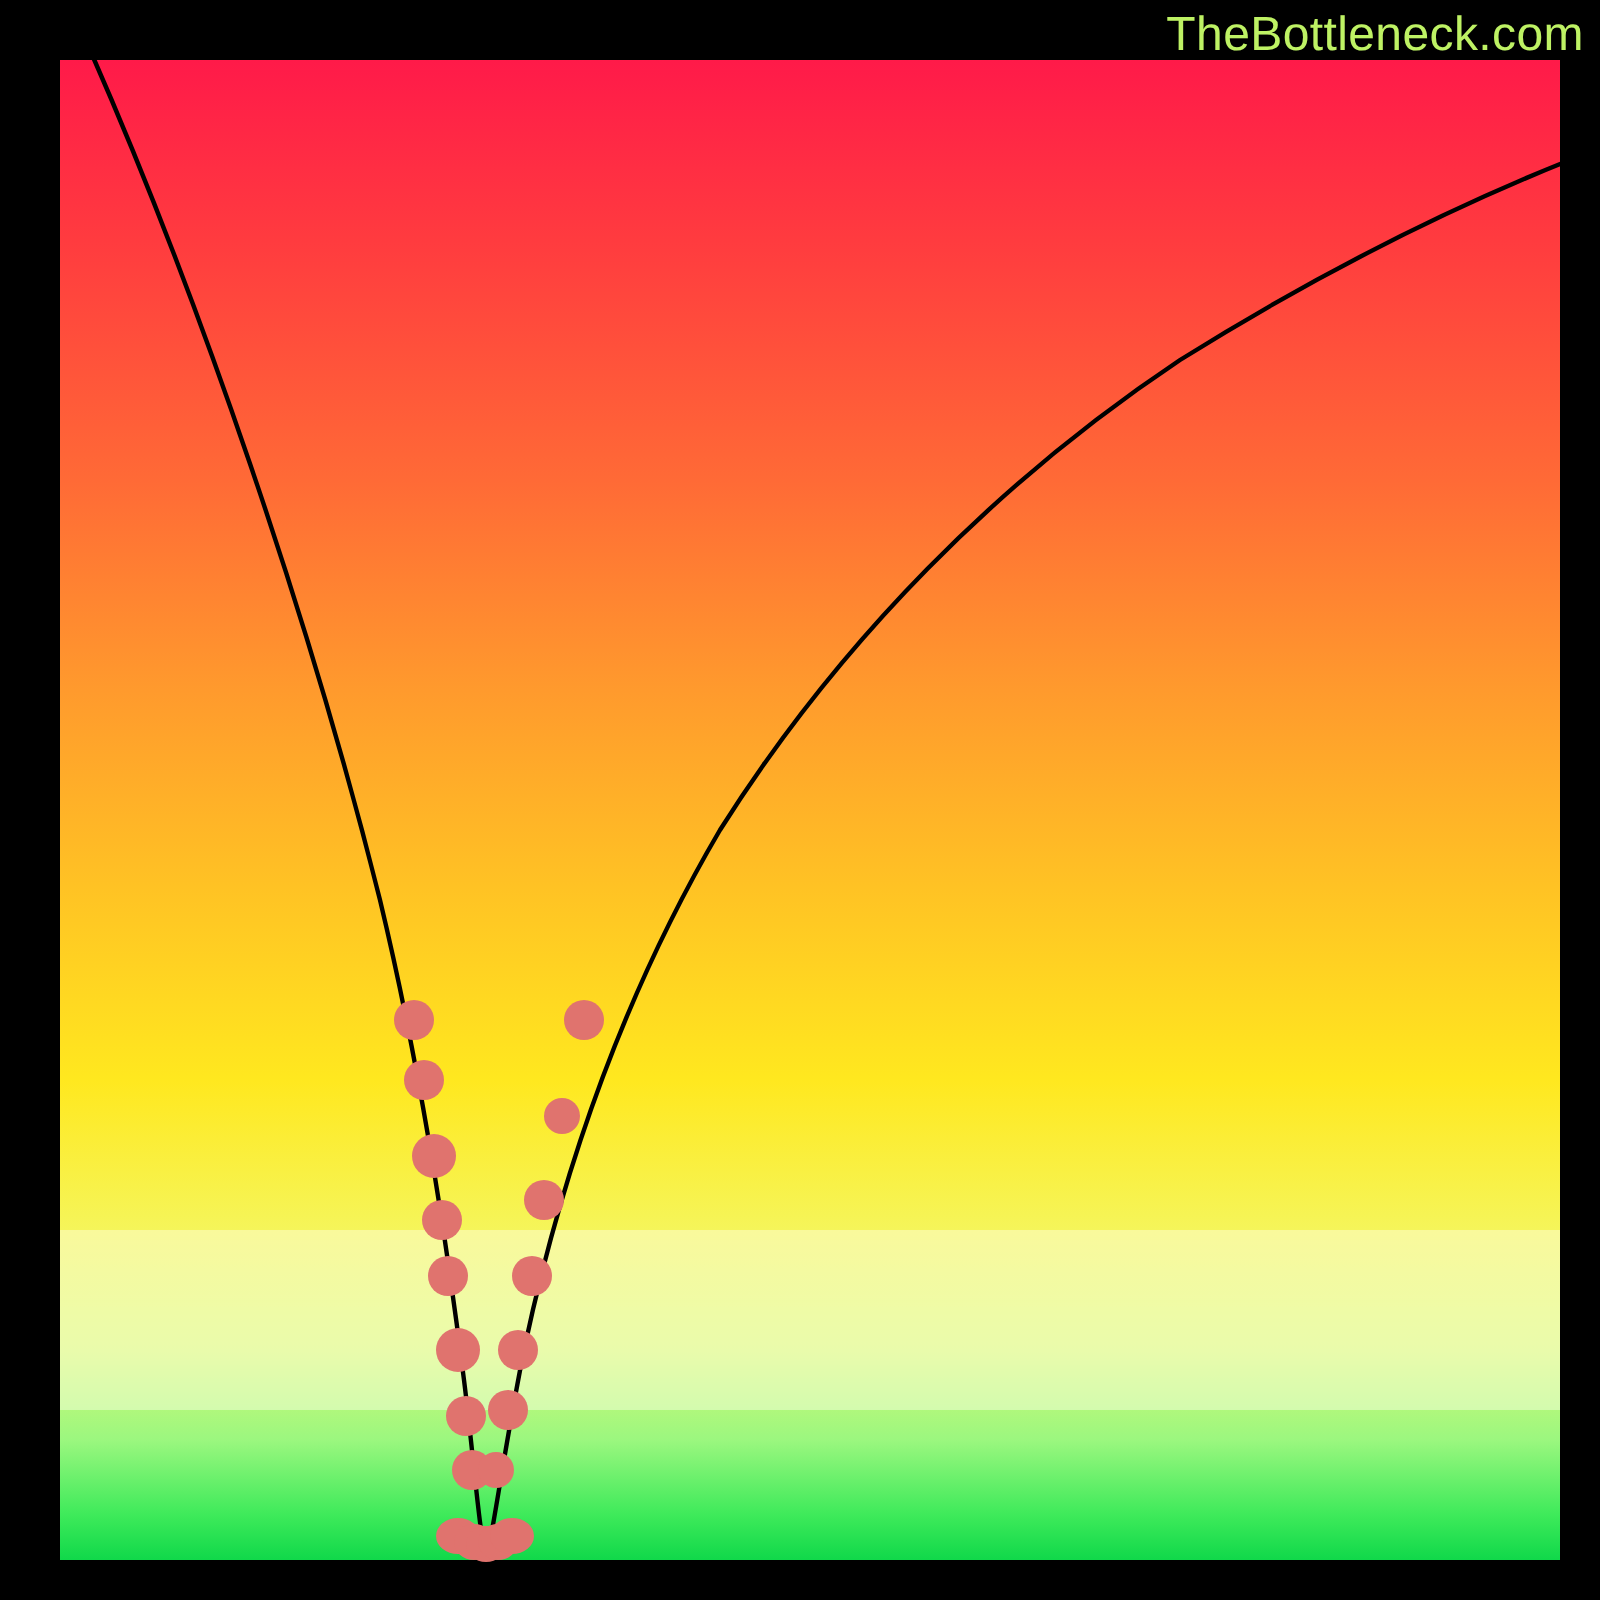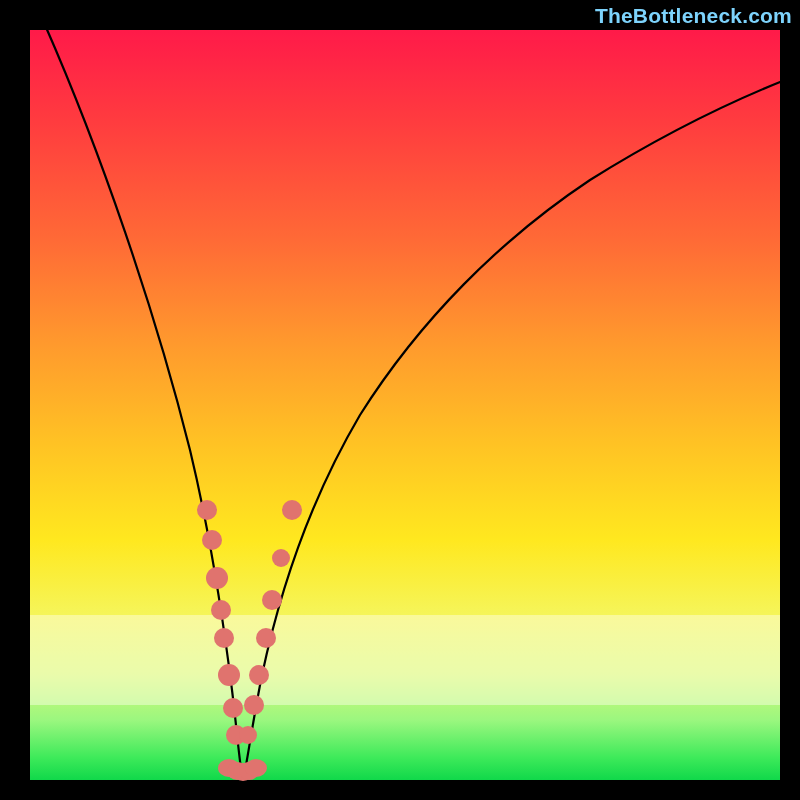--- a/index.html
+++ b/index.html
@@ -40,23 +40,23 @@
   .pale-band {
     position: absolute;
     left: 0;
     width: 100%;
     background: rgba(255,255,235,0.45);
   }
   .watermark {
     position: absolute;
     top: 4px;
     right: 8px;
-    color: #7dd3fc;
-    font-size: 21px;
-    font-weight: 700;
+    color: #bef264;
+    font-size: 24px;
+    font-weight: 400;
     letter-spacing: 0.2px;
     user-select: none;
   }
   svg.curve {
     position: absolute;
     left: 0;
     top: 0;
     width: 100%;
     height: 100%;
     overflow: visible;

